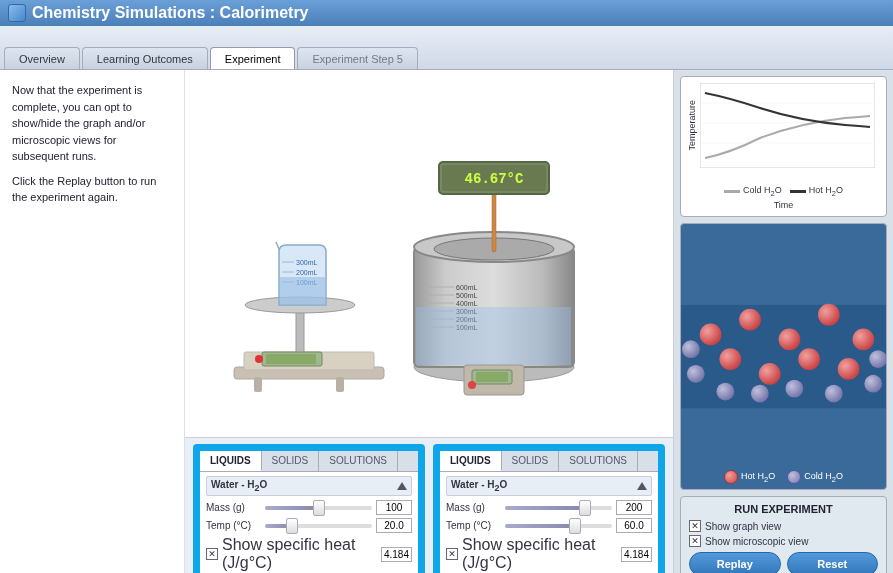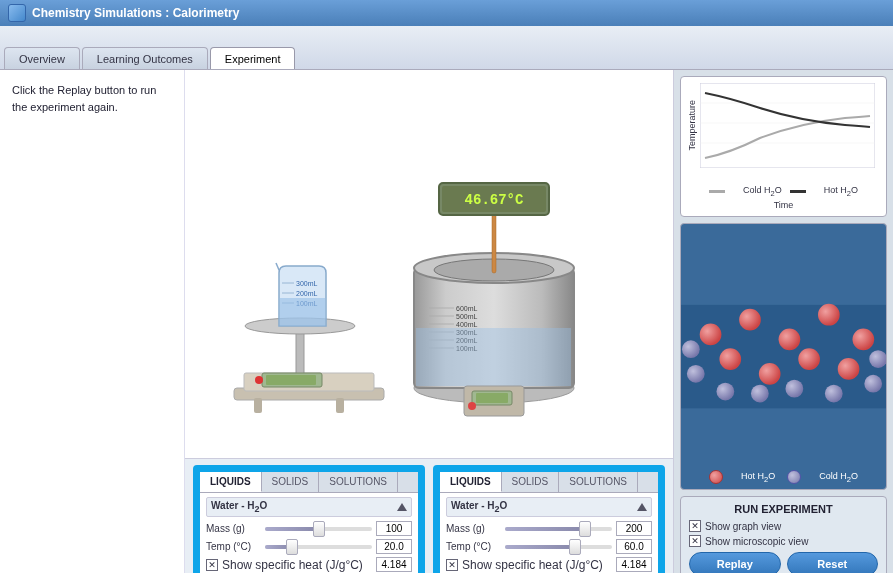--- a/index.html
+++ b/index.html
@@ -22,21 +22,21 @@
       gap: 6px;
     }
     .title-bar-icon {
       width: 18px; height: 18px;
       background: linear-gradient(135deg, #88bbee, #4488cc);
       border-radius: 3px;
       border: 1px solid #3366aa;
     }
     .title-bar-text {
       color: white;
-      font-size: 12px;
+      font-size: 16px;
       font-weight: bold;
     }
 
     
     .tab-bar {
       background: linear-gradient(to bottom, #e8eef5, #d0d8e8);
       height: 44px;
       display: flex;
       align-items: flex-end;
       padding: 0 4px;
@@ -227,21 +227,21 @@
       border: 1px solid #667;
       background: white;
       display: flex;
       align-items: center;
       justify-content: center;
       font-size: 9px;
       color: #334;
       flex-shrink: 0;
     }
     .sh-label {
-      font-size: 12px;
+      font-size: 16px;
       color: #334;
     }
     .sh-value {
       background: white;
       border: 1px solid #aab;
       font-size: 10px;
       width: 36px;
       text-align: center;
       padding: 1px 2px;
       margin-left: auto;
@@ -279,21 +279,21 @@
     }
     .graph-legend {
       display: flex;
       gap: 8px;
       justify-content: center;
       margin-top: 2px;
     }
     .legend-item {
       display: flex;
       align-items: center;
-      gap: 18px;
+      gap: 3px;
       font-size: 9px;
       color: #334;
     }
     .legend-color {
       width: 16px;
       height: 3px;
     }
 
     
     .microscopic-container {
@@ -372,25 +372,29 @@
 <div class="tab-bar">
   <div class="tab">
     <span>Overview</span>
   </div>
   <div class="tab">
     <span>Learning Outcomes</span>
   </div>
   <div class="tab active">
     <span>Experiment</span>
   </div>
+  <div class="tab inactive">
+    <span>Experiment Step 5</span>
+  </div>
 </div>
 
 <div class="main-content">
 
   <div class="left-panel">
+    <p>Now that the experiment is complete, you can opt to show/hide the graph and/or microscopic views for subsequent runs.</p>
     <p>Click the Replay button to run the experiment again.</p>
   </div>
 
   <div class="center-area">
 
     <div class="equipment-area">
 
       <svg width="430" height="270" viewBox="0 0 430 270">
 
         <rect x="20" y="210" width="150" height="12" rx="3" fill="#c8c0b0" stroke="#aaa" stroke-width="1"></rect>

